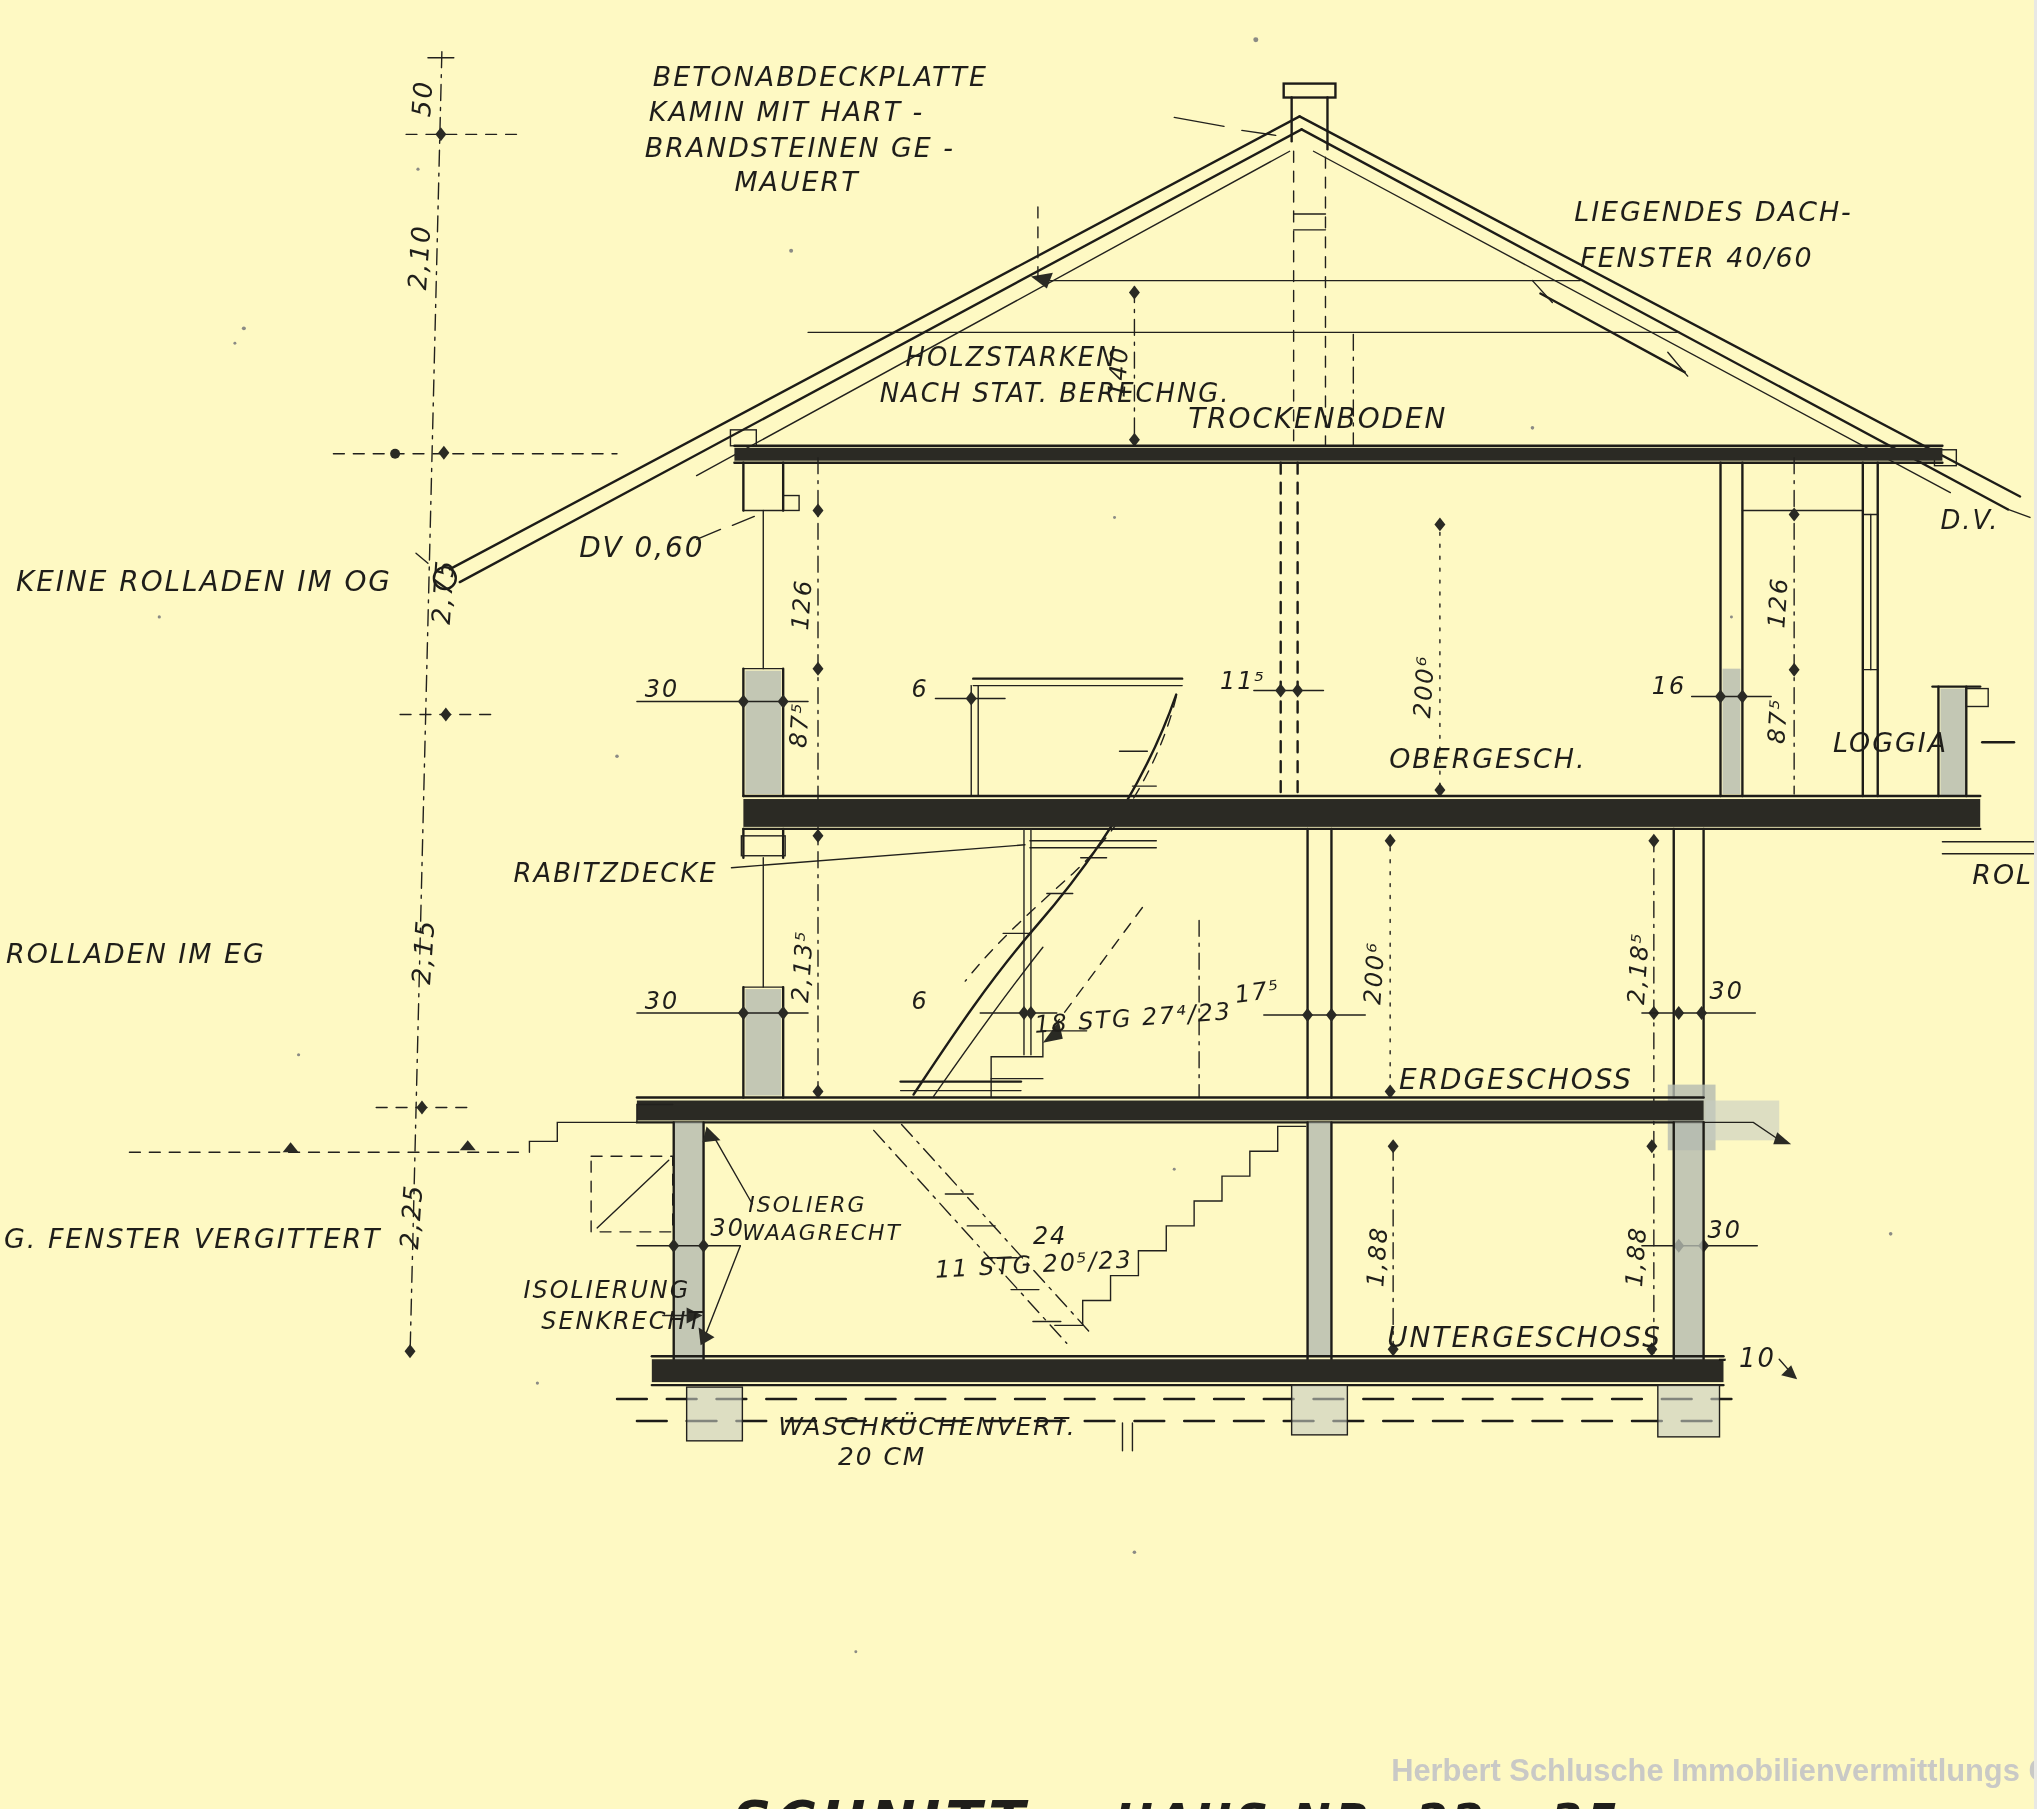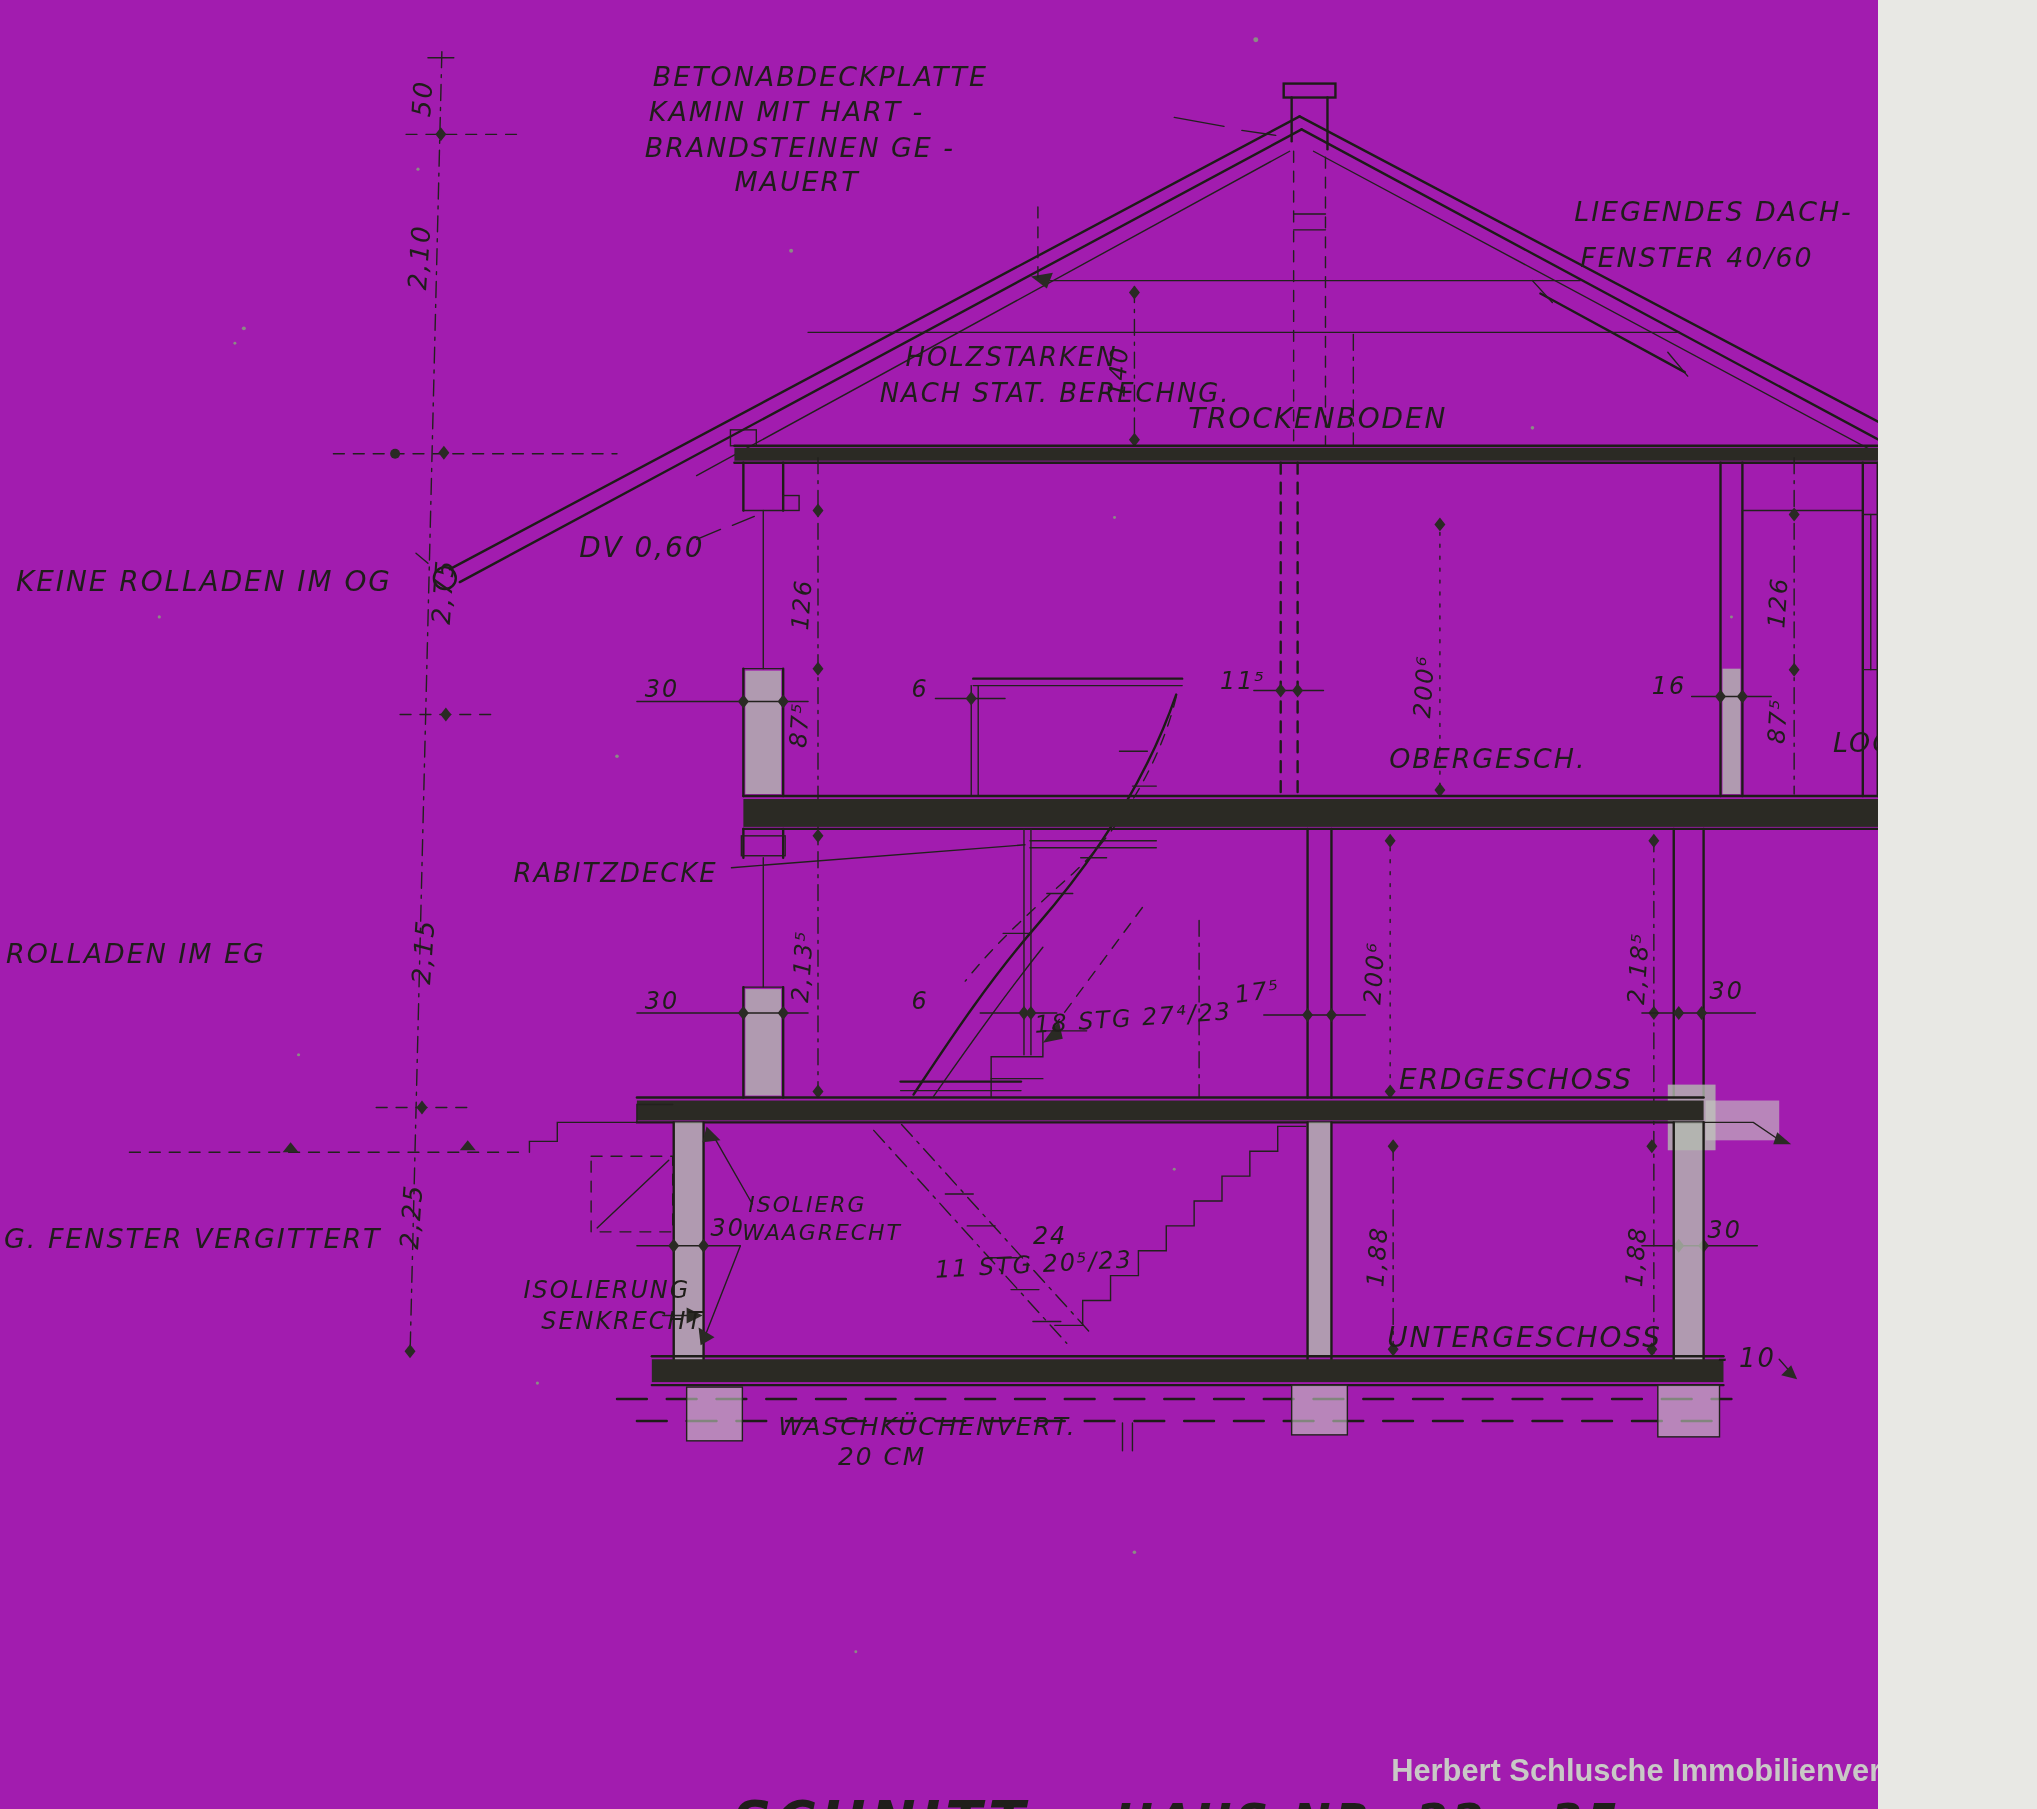--- a/index.html
+++ b/index.html
@@ -1,16 +1,16 @@
 <!DOCTYPE html>
 <html><head>
 <meta charset="utf-8">
 <style>
   html,body{margin:0;padding:0;background:#e8e8e4;}
-  .page{position:relative;width:1878px;height:1810px;background:#a21caf;overflow:hidden;}
+  .page{position:relative;width:2034px;height:1810px;background:#fef9c3;overflow:hidden;}
   svg{position:absolute;inset:0;}
   svg text{font-family:"DejaVu Sans",sans-serif;font-style:italic;fill:#1f1e1a;letter-spacing:2px;}
   .fs22{font-size:22px}.fs24{font-size:24px}.fs25{font-size:25px}.fs26{font-size:26px}
   .fs27{font-size:27px}.fs28{font-size:28px}
   .title{font-size:54px;font-weight:bold;letter-spacing:5px}
   .title2{font-size:46px;font-weight:bold;letter-spacing:4px}
   .wm{font-family:"Liberation Sans",sans-serif;font-style:normal;font-weight:bold;
       font-size:31px;fill:#c9c9c6;letter-spacing:0px}
   .s1{stroke:#22211d;stroke-width:1.4;fill:none;stroke-linecap:round}
   .s2{stroke:#1d1c18;stroke-width:2.4;fill:none;stroke-linecap:round}

